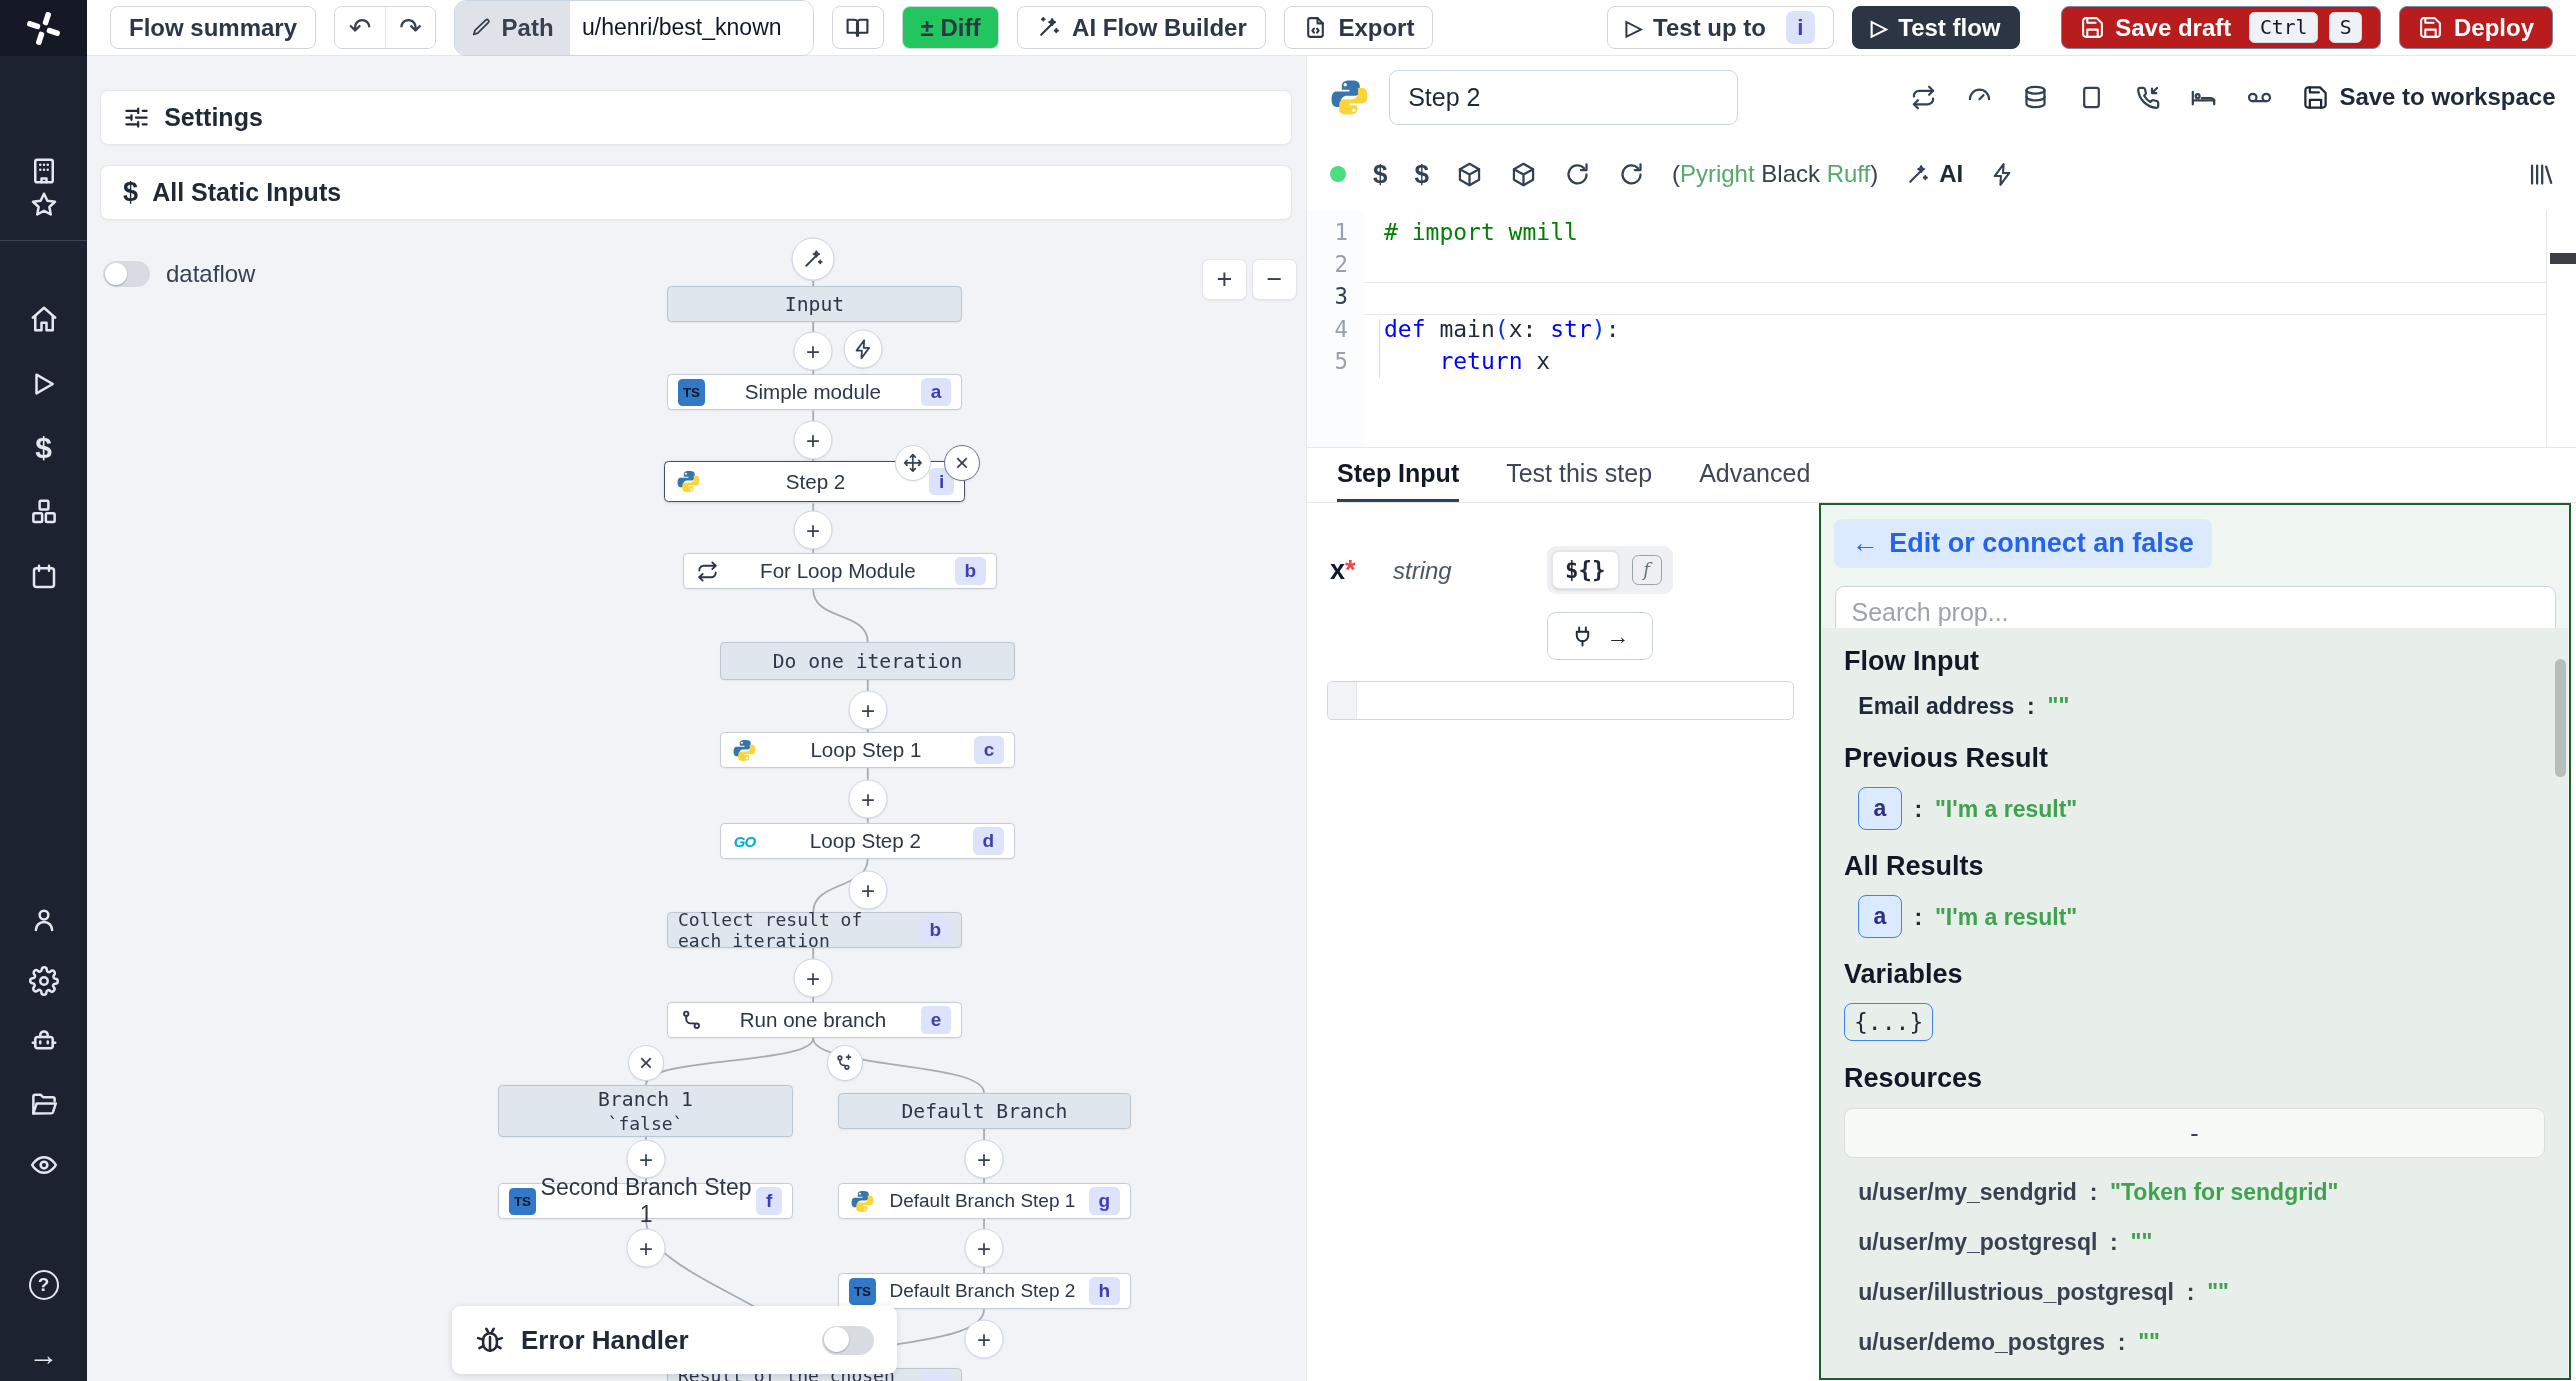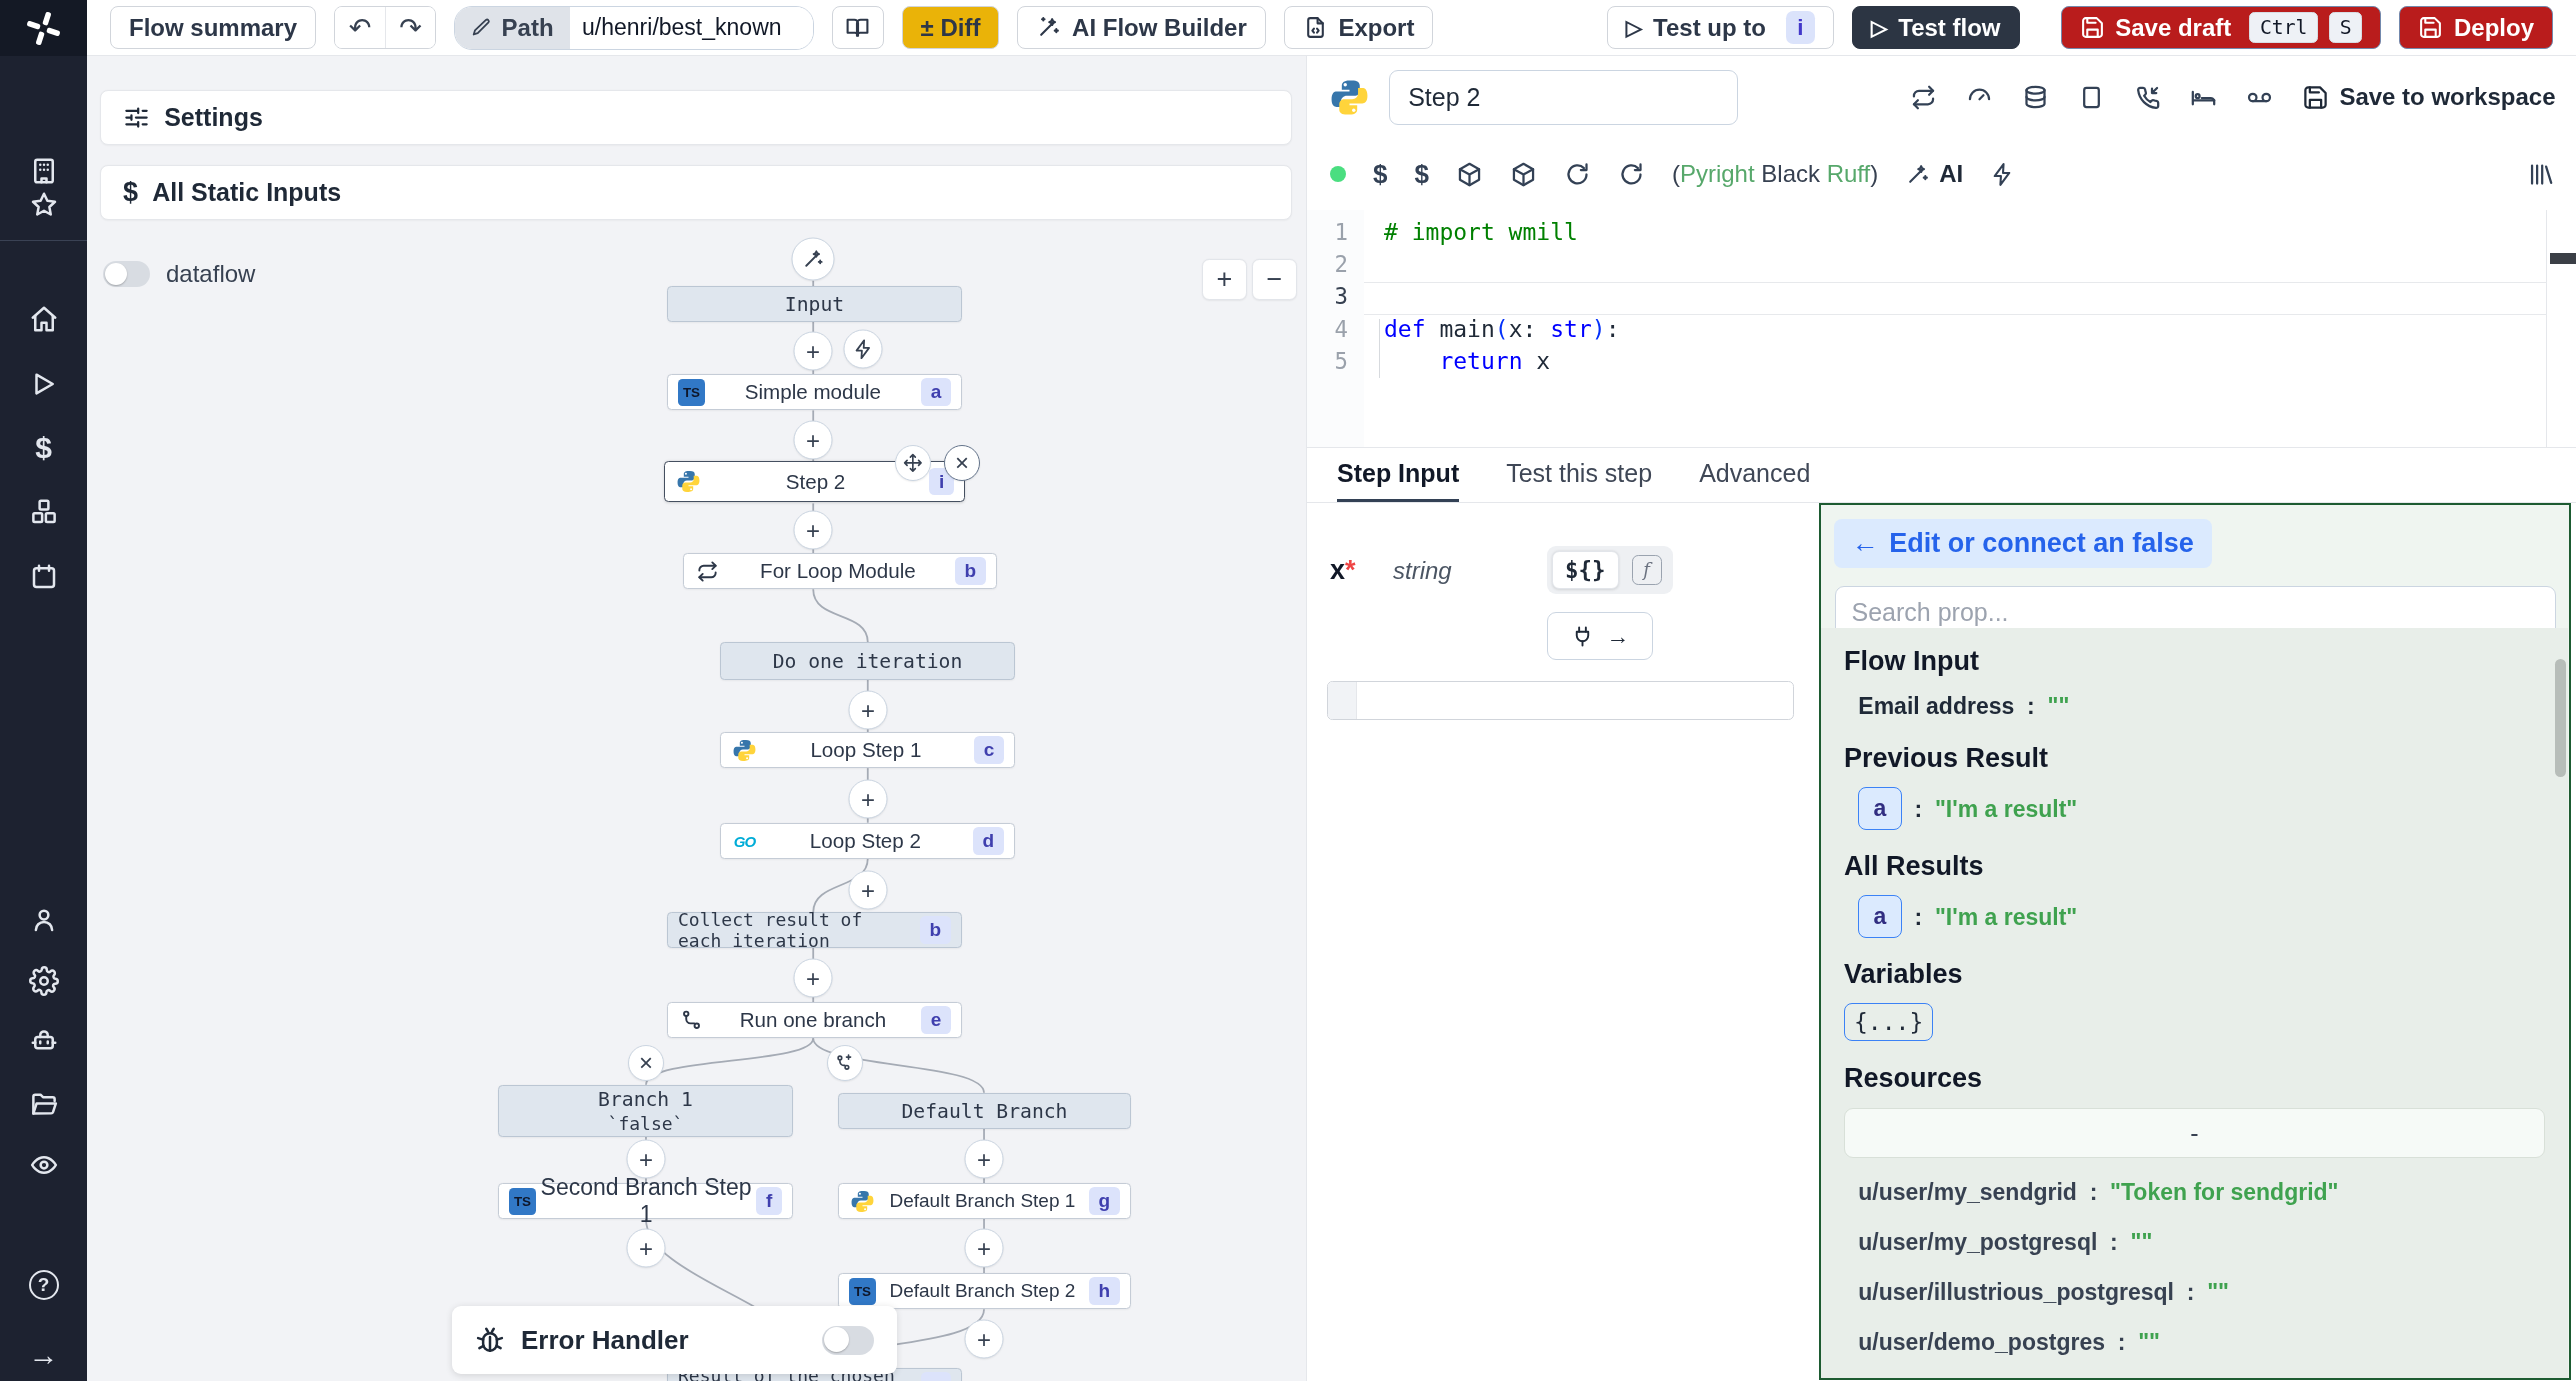--- a/index.html
+++ b/index.html
@@ -10,21 +10,21 @@
 .logo-box{position:absolute;left:0;top:0;width:87px;height:56px;background:#141925;display:flex;align-items:center;justify-content:center}
 .sb-ic{position:absolute;left:0;width:87px;display:flex;justify-content:center;color:#e3e7ee;cursor:pointer}
 .sb-sep{position:absolute;left:0;width:87px;border-top:0.9px solid #3a4254}
 .help-ring{width:30px;height:30px;border:2.2px solid #e3e7ee;border-radius:50%;display:flex;align-items:center;justify-content:center;font-size:19px;font-weight:700}
 
 .topbar{position:absolute;left:87px;top:0;width:2489px;height:56px;background:#fff;border-bottom:0.9px solid #e5e7eb;display:flex;align-items:center;gap:18px;padding:0 23px;z-index:40}
 .tb-btn{height:43px;display:flex;align-items:center;gap:10.7px;border:0.9px solid #d1d5db;border-radius:8px;background:#fff;padding:0 18px;font-size:24px;font-weight:600;color:#2d3748;cursor:pointer;white-space:nowrap}
 .tb-group{height:43px;display:flex;border:0.9px solid #d1d5db;border-radius:8px;overflow:hidden}
 .tb-group .half{width:50px;display:flex;align-items:center;justify-content:center;font-size:27px;color:#374151;background:#fff;cursor:pointer}
 .tb-group .half+.half{border-left:0.9px solid #e5e7eb}
-.path-group{height:44px;display:flex;border:0.9px solid #cbd5e1;border-radius:18px;overflow:hidden}
+.path-group{height:56px;display:flex;border:0.9px solid #cbd5e1;border-radius:12px;overflow:hidden}
 .path-chip{display:flex;align-items:center;gap:9px;background:#dfe3e9;padding:0 16px;font-size:24px;font-weight:600;color:#374151}
 .path-input{width:243px;border:none;outline:none;font-size:23px;color:#111827;padding:0 12.5px;font-family:"Liberation Sans",sans-serif}
 .badge-i{background:#dbe3fb;color:#4338ca;font-weight:700;font-size:22.4px;border-radius:7.2px;padding:3.6px 11.6px}
 .btn-dark{background:#2c3543;border-color:#2c3543;color:#fff}
 .btn-slate{background:#b91c1c;border-color:#7389ad;color:#fff}
 .kbd{background:#eef1f6;border:0.9px solid #d7dce3;color:#111827;font-family:"DejaVu Sans Mono",monospace;font-size:19.7px;border-radius:5.4px;padding:2.7px 9.8px;font-weight:500}
 
 .flow-region{position:absolute;left:87px;top:56px;width:1219px;height:1325px;background:#f2f3f6;overflow:hidden}
 .card{position:absolute;left:13.4px;width:1192px;height:55px;background:#fff;border:0.9px solid #e5e7eb;border-radius:8px;display:flex;align-items:center;gap:14.3px;padding:0 21.5px;font-size:25px;font-weight:700;color:#1f2937;box-shadow:0 0.9px 1.8px rgba(0,0,0,.04);cursor:pointer}
 .toggle{border-radius:894px;background:#d8dce2;position:relative;cursor:pointer}
@@ -204,21 +204,21 @@
       <span>Path</span>
     </div>
     <input class="path-input" value="u/henri/best_known" style="">
   </div>
   <button class="tb-btn" style="padding:0 12.5px">
     <svg class="ic" width="25" height="25" viewBox="0 0 24 24">
         <path d="M2.5 4.5H9a3.5 3.5 0 0 1 3.5 3.5v12A3 3 0 0 0 9.5 17h-7z"></path>
         <path d="M21.5 4.5H15A3.5 3.5 0 0 0 11.5 8v12a3 3 0 0 1 3-3h7z"></path>
       </svg>
   </button>
-  <button class="tb-btn" style="background:#eab308">
+  <button class="tb-btn" style="background:#22c55e">
       <span>± Diff</span>
     </button>
   <button class="tb-btn">
     <svg class="ic" width="25" height="25" viewBox="0 0 24 24">
         <path d="M5 19L16.5 7.5"></path>
         <path d="M15.5 4l.9 1.9 1.9.9-1.9.9-.9 1.9-.9-1.9-1.9-.9 1.9-.9zM19.5 13.5v3M18 15h3M7 2.8v2.4M5.8 4h2.4"></path>
       </svg>
     <span>AI Flow Builder</span>
   </button>
   <button class="tb-btn">

